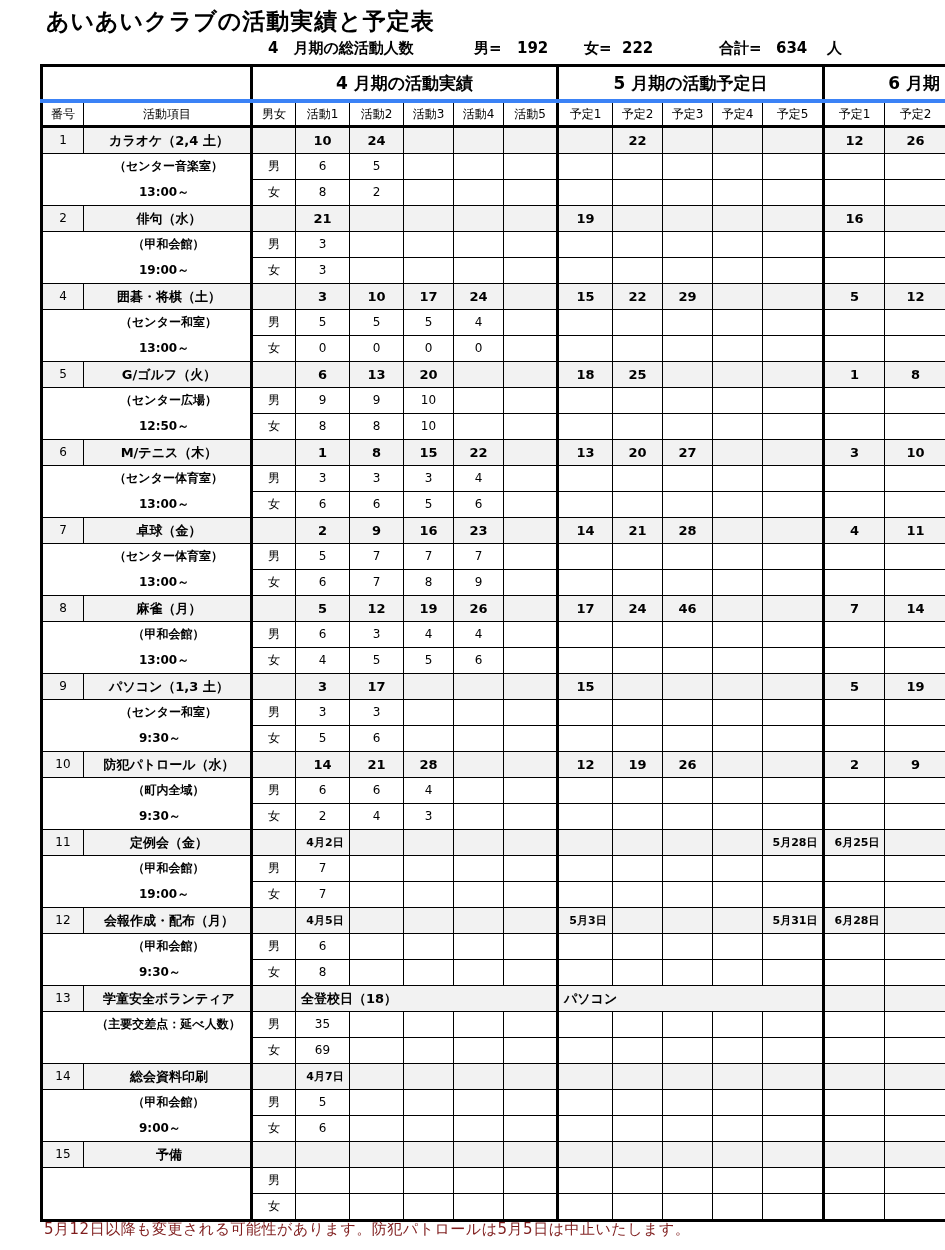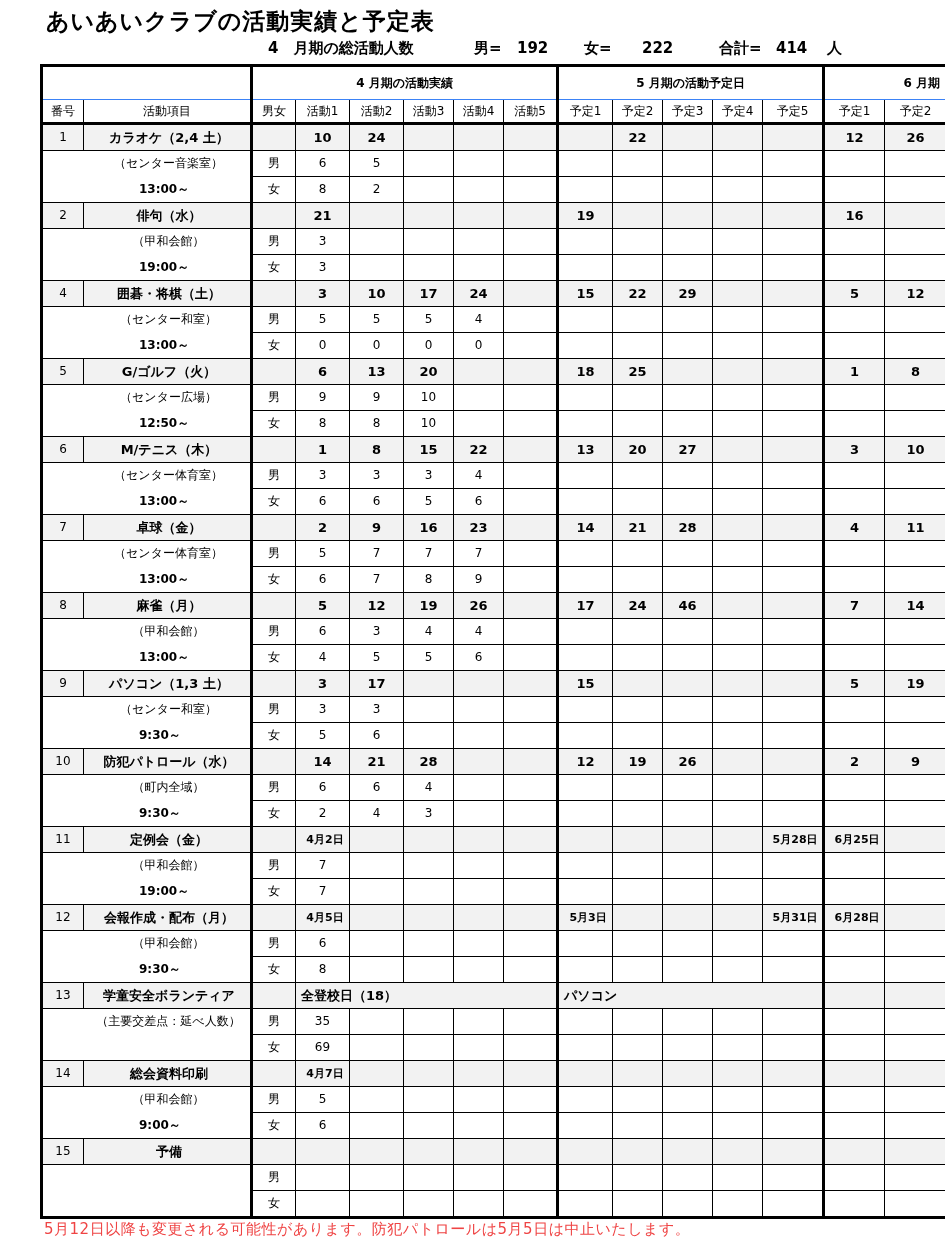--- a/index.html
+++ b/index.html
@@ -3,47 +3,47 @@
 <meta charset="utf-8">
 <style>
   html, body { margin: 0; padding: 0; background: #ffffff; }
   body { width: 945px; height: 1250px; position: relative; overflow: hidden;
          font-family: "DejaVu Sans", "Liberation Sans", sans-serif; color: #000; }
   .title { position: absolute; left: 46px; top: 6px; font-size: 23px; font-weight: bold; letter-spacing: 1px; white-space: nowrap; }
   .summary { position: absolute; top: 39px; left: 0; height: 18px; width: 945px; font-size: 15px; font-weight: bold; }
   .summary span { position: absolute; white-space: nowrap; }
   table.grid { position: absolute; left: 40px; top: 64px; border-collapse: collapse; table-layout: fixed; width: 905px; border: 3px solid #000; border-right: 1px solid #000; }
   table.grid td { border: 1px solid #000; padding: 0; font-size: 12px; text-align: center; height: 25px; line-height: 25px; white-space: nowrap; overflow: visible; }
-  table.grid tr.h1 td { height: 32px; line-height: 32px; font-size: 12px; font-weight: bold; border-bottom: 1px solid #3b82f6; }
+  table.grid tr.h1 td { height: 32px; line-height: 32px; font-size: 17px; font-weight: bold; border-bottom: 4px solid #3b82f6; }
   table.grid tr.h2 td { height: 22px; line-height: 22px; font-size: 12px; border-bottom: 3px solid #000; }
   .thickL { border-left: 3px solid #000 !important; }
   tr.head td { background: #f2f2f2; font-weight: bold; font-size: 13px; }
   tr.head td.num { font-weight: normal; font-size: 12px; }
   td.name { text-align: right; padding-left: 4px !important; }
-  td.loc { text-align: left; padding-left: 44px !important; font-size: 12px; }
+  td.loc { text-align: left; padding-left: 44px !important; font-size: 12px; font-weight: bold; }
   td.time { text-align: left !important; padding-left: 96px !important; font-weight: bold; font-size: 13px; margin-top: 25px; }
   td.left { text-align: left !important; padding-left: 5px !important; }
   td.date { font-size: 11px !important; text-align: right; padding-left: 5px !important; }
   td.nb { border-top: none !important; }
   td.nbb { border-bottom: none !important; }
-  .footer { position: absolute; left: 44px; top: 1220px; font-size: 15px; color: #ef4444; white-space: nowrap; letter-spacing: 0.5px; }
+  .footer { position: absolute; left: 44px; top: 1220px; font-size: 15px; color: #7f1d1d; white-space: nowrap; letter-spacing: 0.5px; }
 </style>
 </head>
 <body>
 
 <div class="title">あいあいクラブの活動実績と予定表</div>
 
 <div class="summary">
   <span style="left:268px">4　月期の総活動人数</span>
   <span style="left:474px">男=</span>
   <span style="left:517px">192</span>
   <span style="left:584px">女=</span>
-  <span style="left:642px">222</span>
+  <span style="left:622px">222</span>
   <span style="left:719px">合計=</span>
-  <span style="left:776px">414</span>
+  <span style="left:776px">634</span>
   <span style="left:827px">人</span>
 </div>
 
 <table class="grid">
   <colgroup>
     <col style="width:42px">
       <col style="width:168px">
       <col style="width:44px">
     <col style="width:54px">
       <col style="width:54px">

